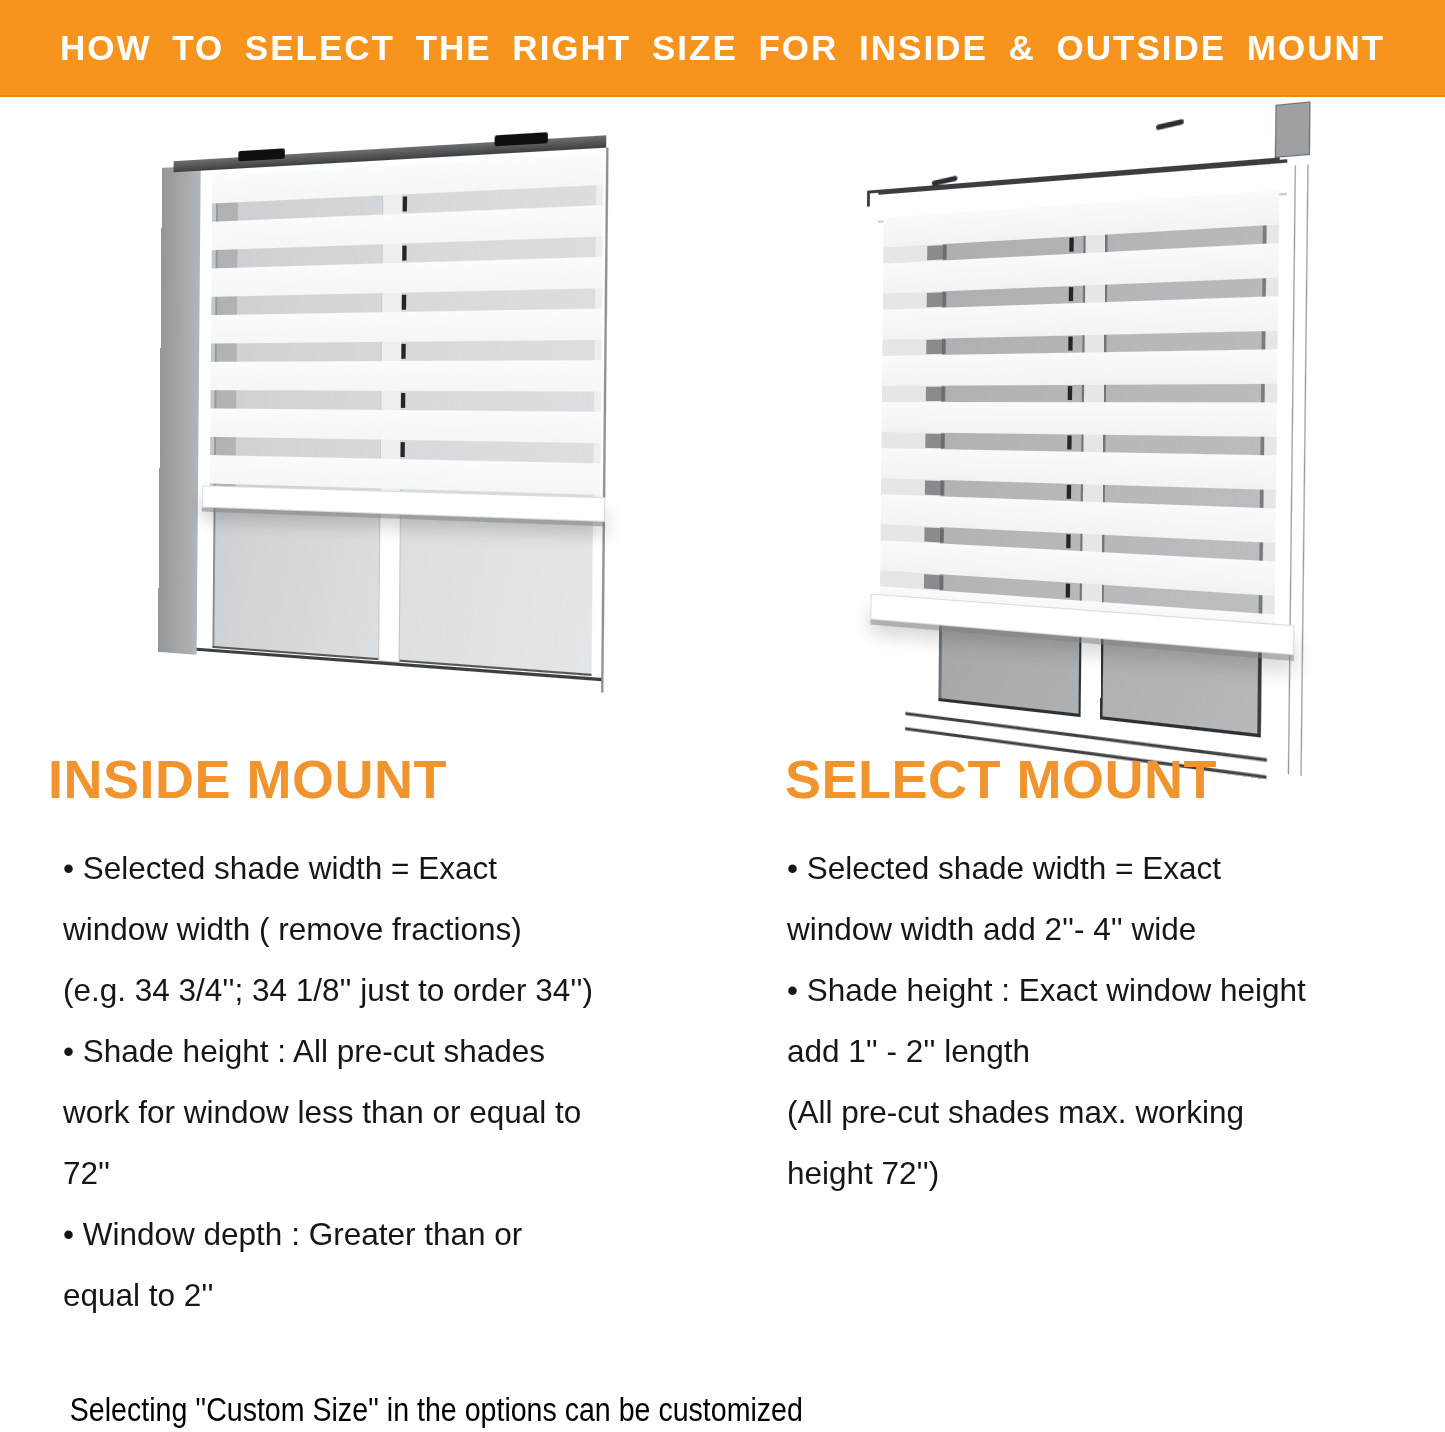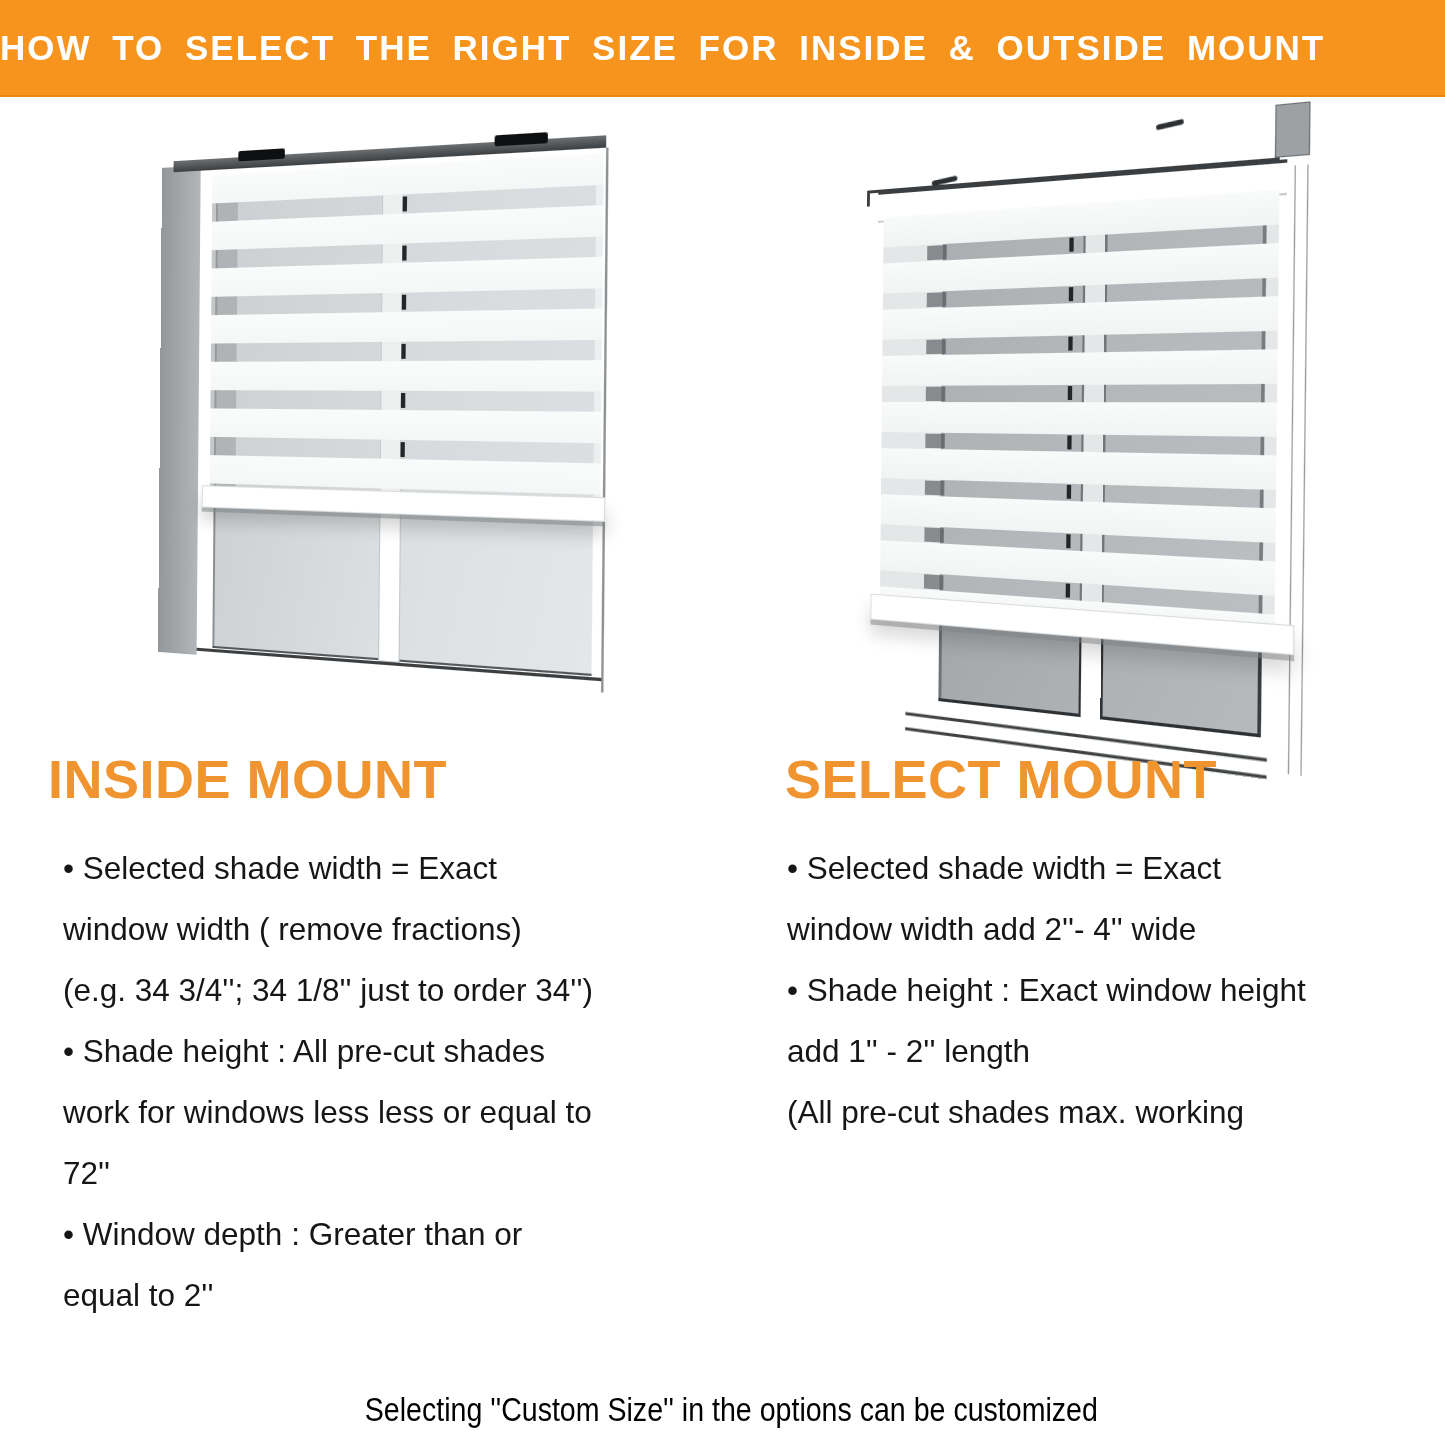--- a/index.html
+++ b/index.html
@@ -9,21 +9,21 @@
     font-family:"Liberation Sans", sans-serif;
   }
 
   
   .banner {
     position:absolute; left:0; top:0; width:1445px; height:95px;
     background:var(--color-banner_orange, #F7941D);
     border-bottom:2px solid #e9880f;
   }
   .banner-title {
-    width:100%; text-align:left; line-height:95px;
+    width:100%; text-align:center; line-height:95px;
     color:#ffffff; font-size:35px; font-weight:bold;
     letter-spacing:2px; word-spacing:9px; white-space:nowrap;
   }
 
   
   .illus { position:absolute; }
   .tilt { position:relative; width:100%; height:100%; transform-origin:0 50%; }
   .abs { position:absolute; }
 
   
@@ -114,21 +114,21 @@
     font-size:31.5px; line-height:61px;
     color:var(--color-body_text, #161616);
   }
   .bullets .line { white-space:nowrap;margin-left:35px; }
   .bullets-inside { left:28px; }
   .bullets-outside { left:752px; }
 
   
   .footer-note {
     position:absolute; left:0; top:1390px; width:1168px;
-    text-align:right; font-size:34px; color:#000000;
+    text-align:left; font-size:34px; color:#000000;
   }
   .footer-note span { display:inline-block; transform:scaleX(0.84); transform-origin:center; white-space:nowrap; }
 </style>
 </head>
 <body>
 
 <div class="page">
 
   <div class="banner">
     <div class="banner-title">HOW TO SELECT THE RIGHT SIZE FOR INSIDE &amp; OUTSIDE MOUNT</div>
@@ -175,32 +175,33 @@
       </div>
     </div>
   </div>
 
   <h2 class="mount-heading heading-inside">INSIDE MOUNT</h2>
   <div class="bullets bullets-inside">
     <div class="line">• Selected shade width = Exact</div>
     <div class="line">window width ( remove fractions)</div>
     <div class="line">(e.g. 34 3/4''; 34 1/8'' just to order 34'')</div>
     <div class="line">• Shade height : All pre-cut shades</div>
-    <div class="line">work for windows less less or equal to</div>
+    <div class="line">work for window less than or equal to</div>
     <div class="line">72''</div>
     <div class="line">• Window depth : Greater than or</div>
     <div class="line">equal to 2''</div>
   </div>
 
   <h2 class="mount-heading heading-outside">SELECT MOUNT</h2>
   <div class="bullets bullets-outside">
     <div class="line">• Selected shade width = Exact</div>
     <div class="line">window width add 2''- 4'' wide</div>
     <div class="line">• Shade height : Exact window height</div>
     <div class="line">add 1'' - 2'' length</div>
     <div class="line">(All pre-cut shades max. working</div>
+    <div class="line">height 72'')</div>
   </div>
 
   <div class="footer-note">
     <span>Selecting ''Custom Size'' in the options can be customized</span>
   </div>
 
 </div>
 
 </body></html>

